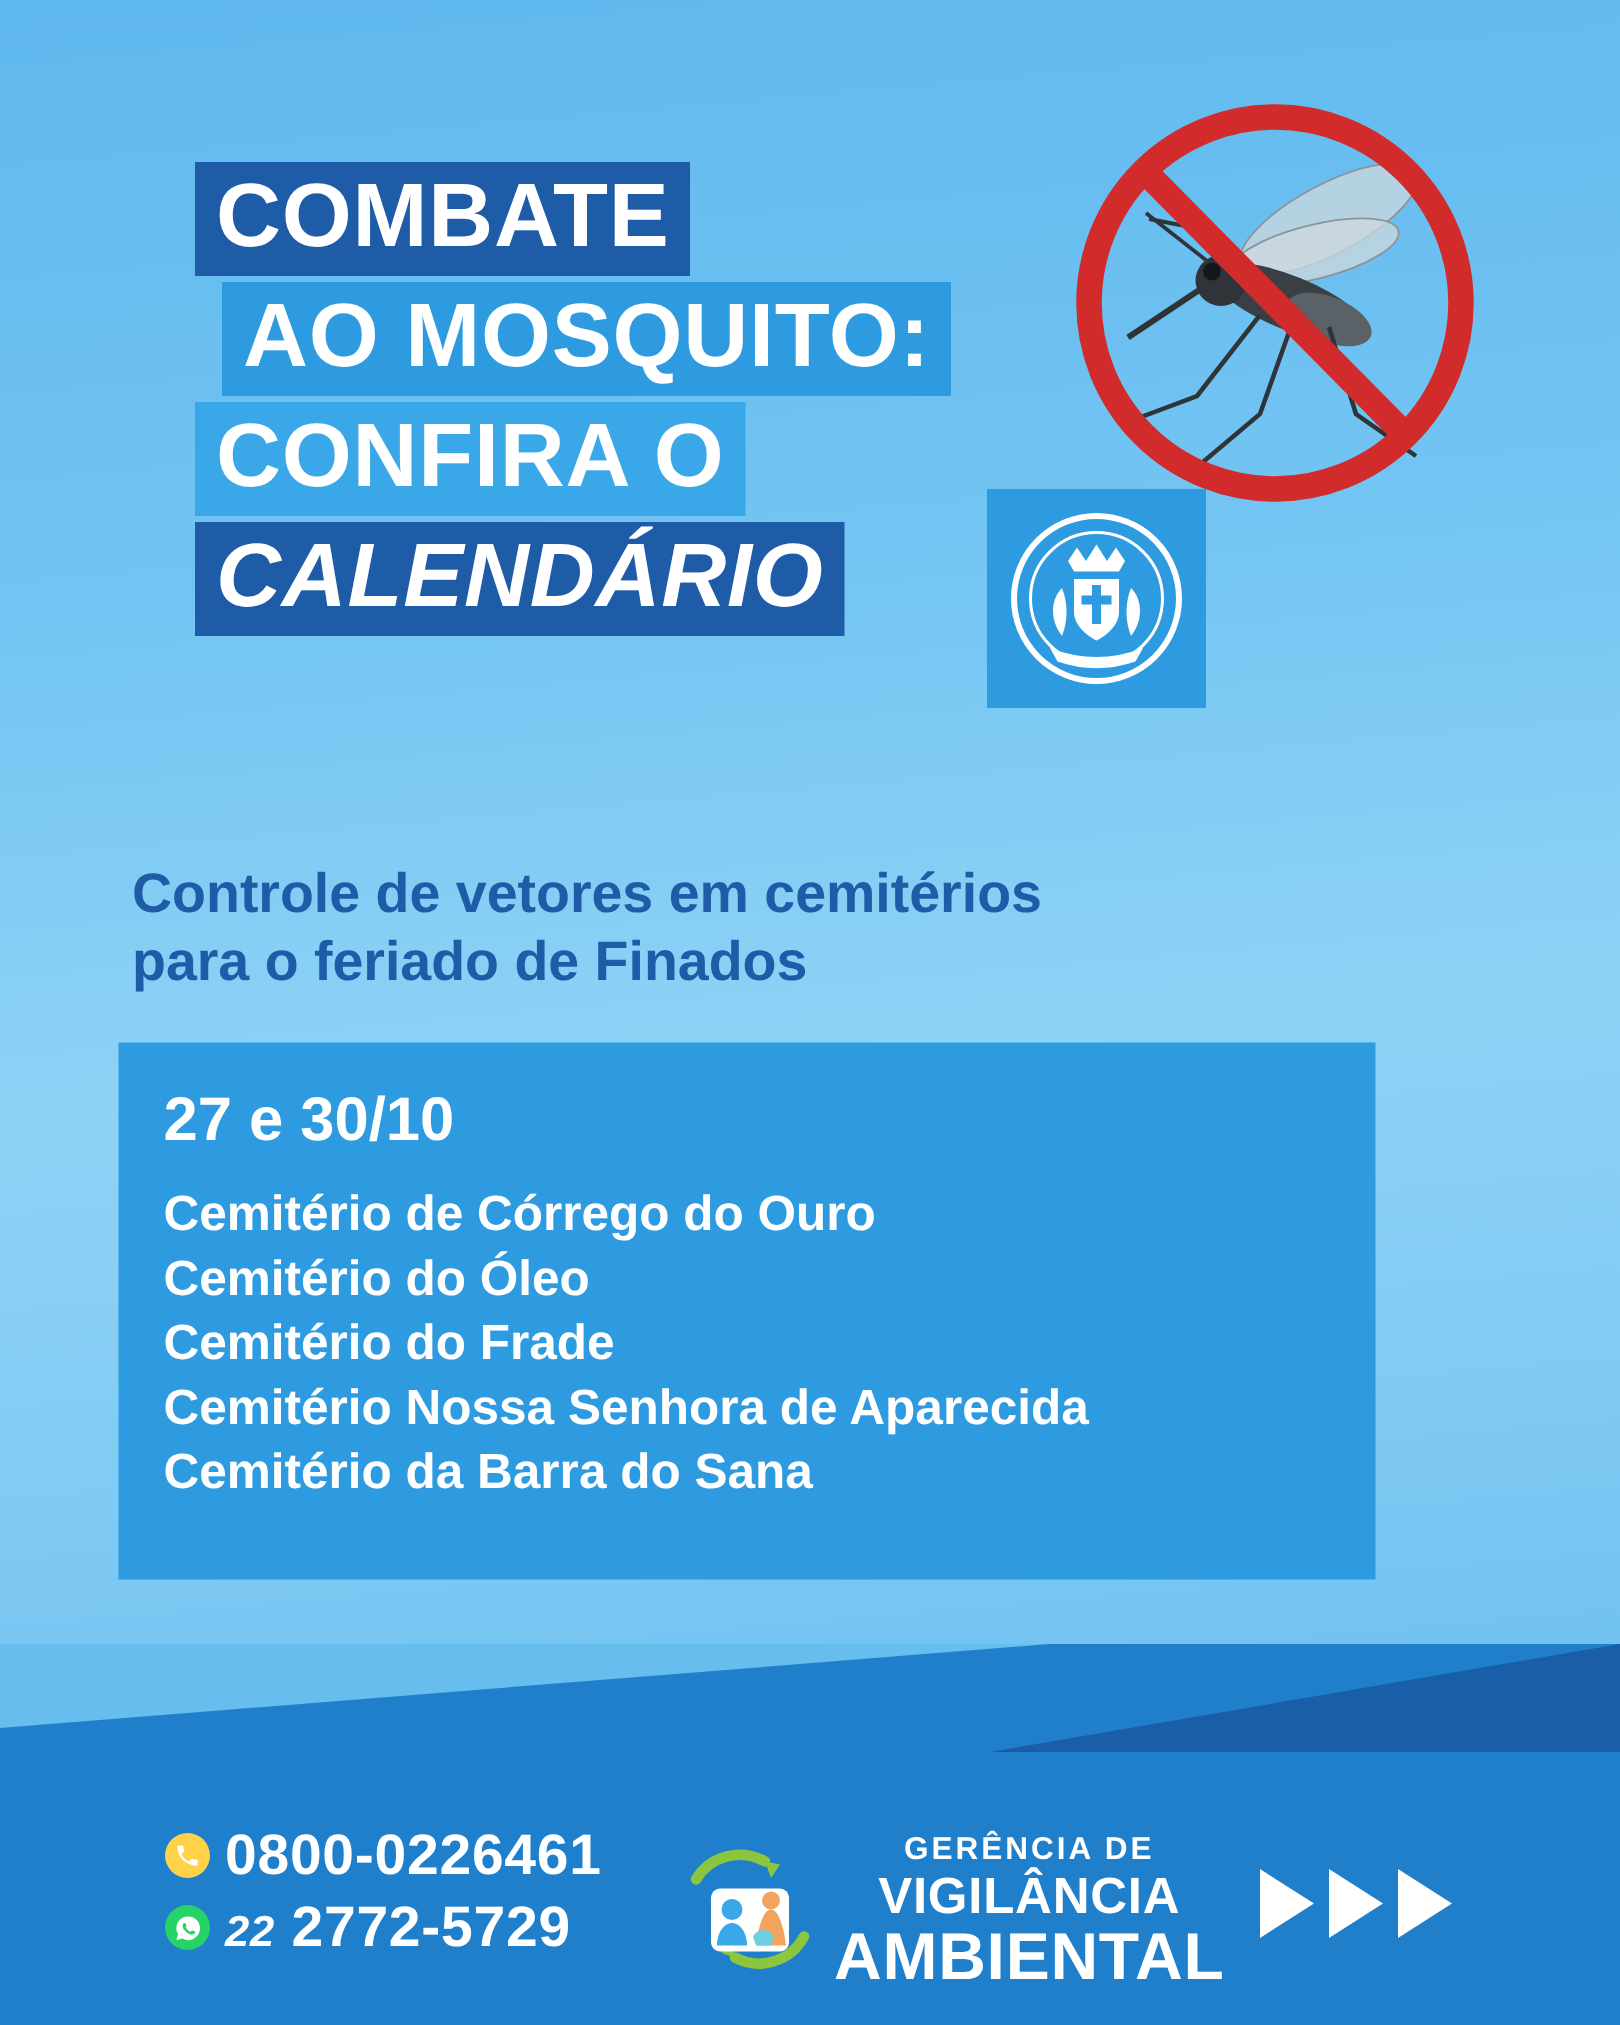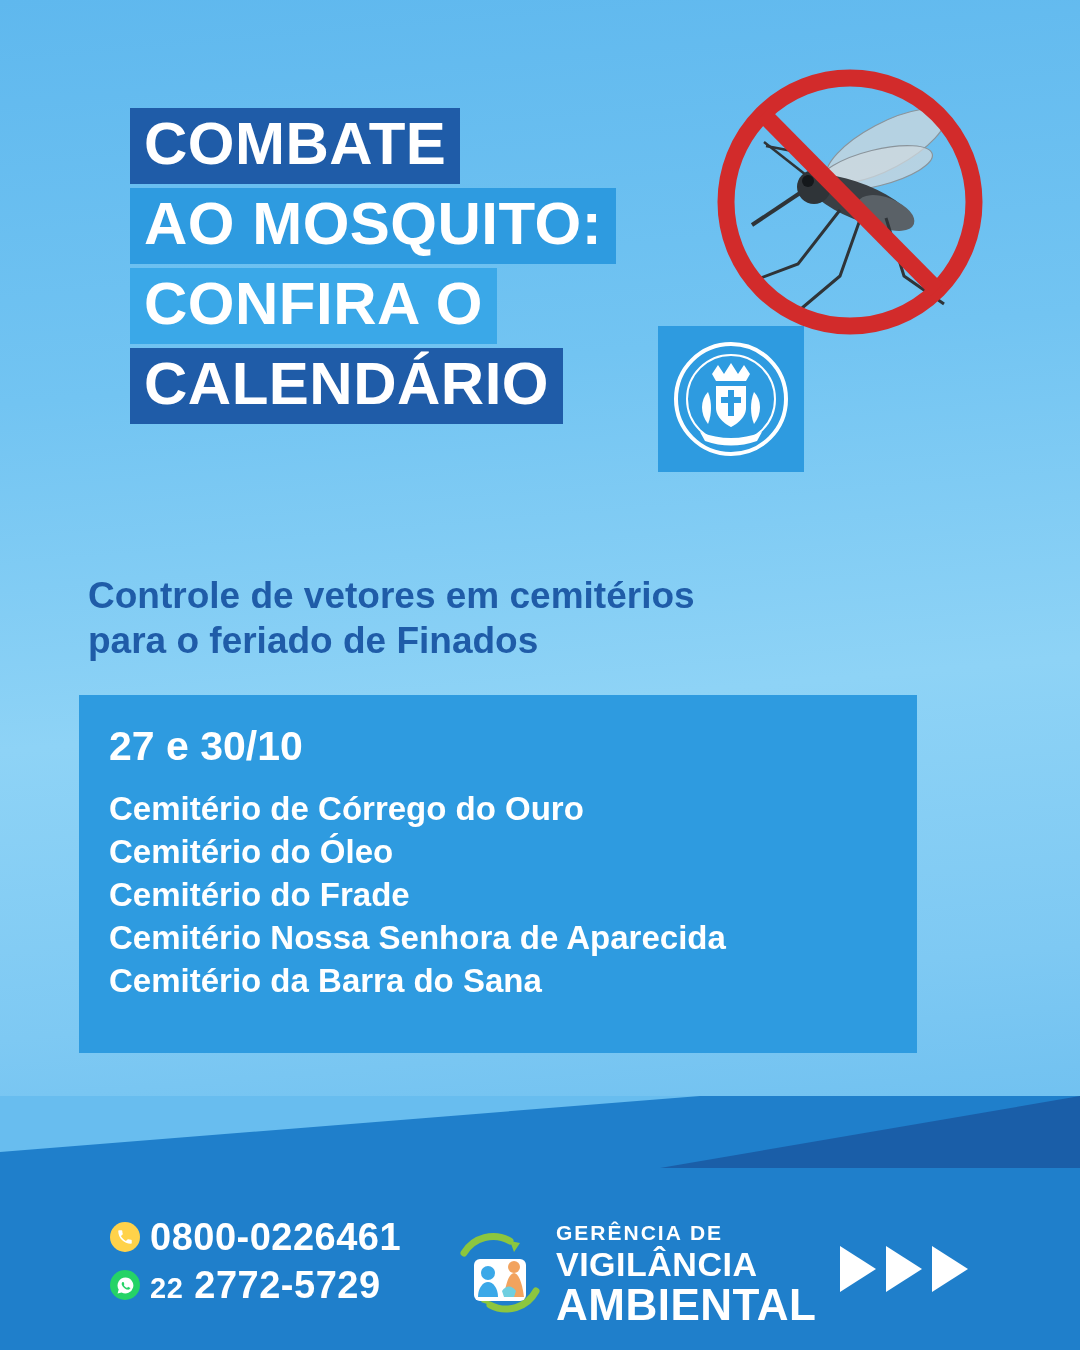--- a/index.html
+++ b/index.html
@@ -34,23 +34,23 @@
     font-weight: 800;
     font-size: 60px;
     line-height: 1.0;
     letter-spacing: 0.5px;
     padding: 6px 14px 10px 14px;
     margin-bottom: 4px;
     text-transform: uppercase;
     white-space: nowrap;
   }
   .headline .l1 { background: #1f5ca8; }
-  .headline .l2 { background: #2e9be0; }
+  .headline .l2 { background: #2e9be0; margin-left: 18px; }
   .headline .l3 { background: #3aa8e8; }
-  .headline .l4 { background: #1f5ca8; }
+  .headline .l4 { background: #1f5ca8; font-style: italic; }
 
   
   .mosquito-wrap {
     position: absolute;
     left: 690px;
     top: 50px;
     width: 320px;
     height: 300px;
   }
   .mosquito-wrap svg { display:block; }
@@ -159,35 +159,36 @@
   .badge.phone { background: #ffd24a; }
   .badge.whats { background: #25d366; }
   .badge svg { display: block; }
   .contact .num {
     color: #ffffff;
     font-size: 38px;
     font-weight: 800;
     letter-spacing: 0.5px;
     line-height: 1;
   }
-  .contact .num .small { font-size: 29px; }
+  .contact .num .small { font-size: 29px; font-style: italic; }
 
   
   .vig-logo {
     position: absolute;
     left: 452px;
     top: 1222px;
     display: flex;
     align-items: center;
   }
   .vig-mark { width: 96px; height: 92px; flex: none; }
   .vig-text {
     margin-left: 8px;
     color: #ffffff;
     line-height: 1.0;
+    text-align: center;
   }
   .vig-text .t1 { font-size: 21px; font-weight: 700; letter-spacing: 2px; }
   .vig-text .t2 { font-size: 34px; font-weight: 800; letter-spacing: 0.5px; margin-top: 4px;}
   .vig-text .t3 { font-size: 44px; font-weight: 800; letter-spacing: 0.5px; margin-top: 2px;}
 
   
   .arrows {
     position: absolute;
     left: 840px;
     top: 1246px;

